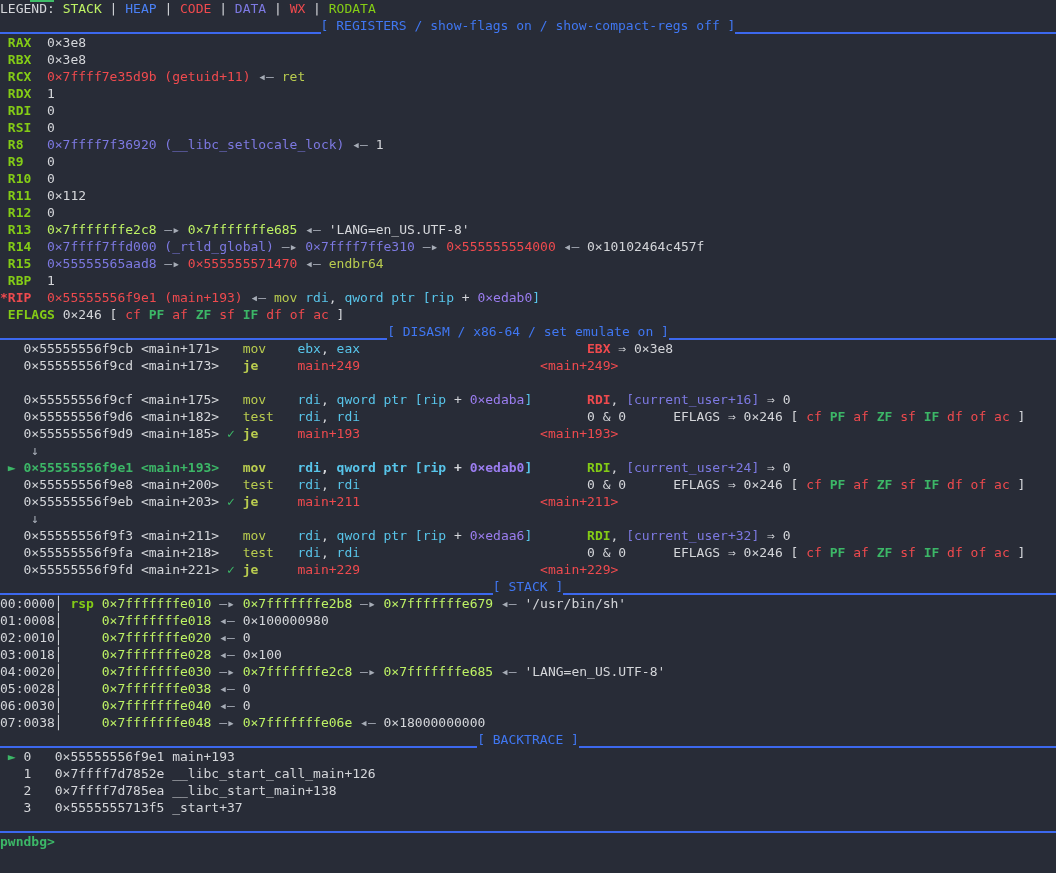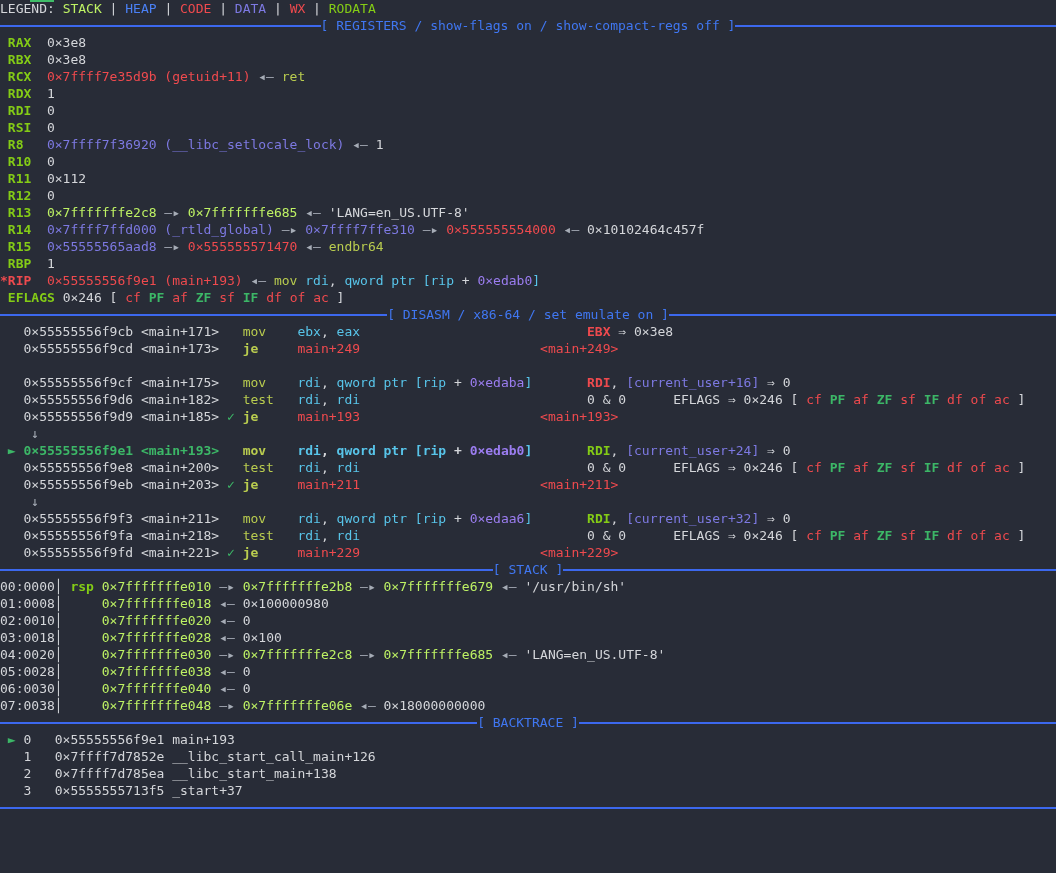--- a/index.html
+++ b/index.html
@@ -1,19 +1,19 @@
 <!DOCTYPE html>
 <html><head>
 <meta charset="utf-8">
 <style>
   html,body{margin:0;padding:0;background:#282c37;}
   body{width:1056px;height:873px;overflow:hidden;position:relative;
        font-family:"DejaVu Sans Mono",monospace;font-size:13px;line-height:17px;color:#d4d6da;}
   .ln{white-space:pre;height:17px;}
-  .hdr{display:flex;align-items:center;height:17px;}
+  .hdr{display:flex;align-items:flex-end;height:17px;}
   .hline{flex:1;height:2px;background:#3c68ee;}
   .htxt{color:#4077f2;}
   .fg{color:#d4d6da}
   .wh{color:#84cc16}
   .or{color:#bef264}
   .rd{color:#ef4a4e}
   .pu{color:#7d79e2}
   .vi{color:#9b7df0}
   .cy{color:#58c5ea}
   .gn{color:#3cb767}
@@ -34,20 +34,21 @@
   </div>
 <div>
     <div class="ln hdr"><span class="hline"></span><span class="htxt">[ REGISTERS / show-flags on / show-compact-regs off ]</span><span class="hline"></span></div>
     <div class="ln"><span class="wh b"> RAX  </span><span class="fg">0×3e8</span></div>
     <div class="ln"><span class="wh b"> RBX  </span><span class="fg">0×3e8</span></div>
     <div class="ln"><span class="wh b"> RCX  </span><span class="rd">0×7ffff7e35d9b (getuid+11)</span><span class="gy"> ◂— </span><span class="yl">ret</span></div>
     <div class="ln"><span class="wh b"> RDX  </span><span class="fg">1</span></div>
     <div class="ln"><span class="wh b"> RDI  </span><span class="fg">0</span></div>
     <div class="ln"><span class="wh b"> RSI  </span><span class="fg">0</span></div>
     <div class="ln"><span class="wh b"> R8   </span><span class="pu">0×7ffff7f36920 (__libc_setlocale_lock)</span><span class="gy"> ◂— </span><span class="fg">1</span></div>
+    <div class="ln"><span class="wh b"> R9   </span><span class="fg">0</span></div>
     <div class="ln"><span class="wh b"> R10  </span><span class="fg">0</span></div>
     <div class="ln"><span class="wh b"> R11  </span><span class="fg">0×112</span></div>
     <div class="ln"><span class="wh b"> R12  </span><span class="fg">0</span></div>
     <div class="ln"><span class="wh b"> R13  </span><span class="or">0×7fffffffe2c8</span><span class="gy"> —▸ </span><span class="or">0×7fffffffe685</span><span class="gy"> ◂— </span><span class="fg">'LANG=en_US.UTF-8'</span></div>
     <div class="ln"><span class="wh b"> R14  </span><span class="pu">0×7ffff7ffd000 (_rtld_global)</span><span class="gy"> —▸ </span><span class="pu">0×7ffff7ffe310</span><span class="gy"> —▸ </span><span class="rd">0×555555554000</span><span class="gy"> ◂— </span><span class="fg">0×10102464c457f</span></div>
     <div class="ln"><span class="wh b"> R15  </span><span class="pu">0×55555565aad8</span><span class="gy"> —▸ </span><span class="rd">0×555555571470</span><span class="gy"> ◂— </span><span class="yl">endbr64</span></div>
     <div class="ln"><span class="wh b"> RBP  </span><span class="fg">1</span></div>
     <div class="ln"><span class="rd b">*RIP  </span><span class="rd">0×55555556f9e1 (main+193)</span><span class="gy"> ◂— </span><span class="yl">mov</span><span class="fg"> </span><span class="cy">rdi</span><span class="fg">, </span><span class="cy">qword ptr [rip</span><span class="fg"> + </span><span class="vi">0×edab0</span><span class="cy">]</span></div>
     <div class="ln"><span class="wh b"> EFLAGS </span><span class="fg">0×246 </span><span class="fg">[ </span><span class="rd">cf </span><span class="gn b">PF </span><span class="rd">af </span><span class="gn b">ZF </span><span class="rd">sf </span><span class="gn b">IF </span><span class="rd">df </span><span class="rd">of </span><span class="rd">ac </span><span class="fg">]</span></div>
   </div>
@@ -81,13 +82,14 @@
   </div>
 <div>
     <div class="ln hdr"><span class="hline"></span><span class="htxt">[ BACKTRACE ]</span><span class="hline"></span></div>
     <div class="ln"><span class="gn b"> ► </span><span class="fg">0</span><span class="fg">   </span><span class="fg">0×55555556f9e1 main+193</span></div>
     <div class="ln"><span class="fg">   1   </span><span class="fg">0×7ffff7d7852e __libc_start_call_main+126</span></div>
     <div class="ln"><span class="fg">   2   </span><span class="fg">0×7ffff7d785ea __libc_start_main+138</span></div>
     <div class="ln"><span class="fg">   3   </span><span class="fg">0×5555555713f5 _start+37</span></div>
   </div>
 <div>
     <div class="ln hdr"><span class="hline"></span></div>
+    <div class="ln"><span class="gn b">pwndbg&gt;</span></div>
   </div>
 
 </body></html>

